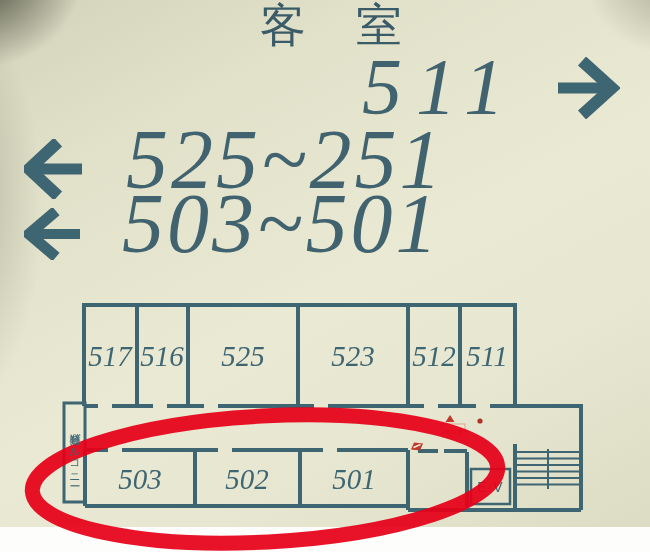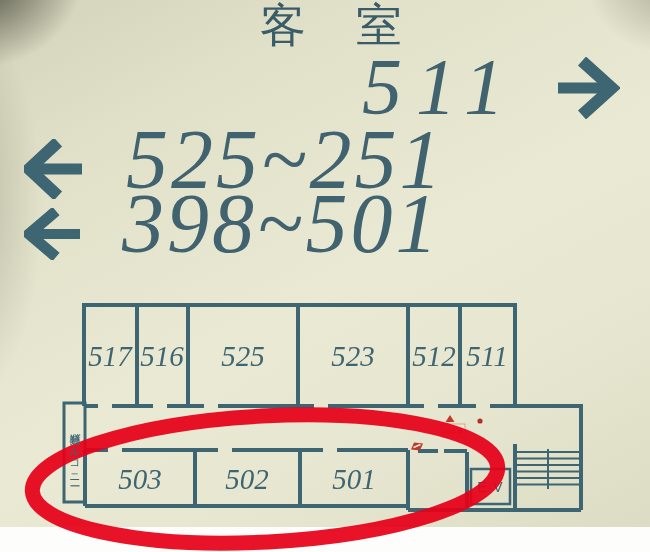--- a/index.html
+++ b/index.html
@@ -62,21 +62,21 @@
     <path d="M6,31 H56" stroke="#3e6572" stroke-width="11" fill="none"></path>
     <path d="M30,4 L60,31 L30,58" stroke="#3e6572" stroke-width="12" fill="none"></path>
   </svg>
 
   <div class="numrow row-525">525~251</div>
   <svg class="arrow arrow-left-1" width="64" height="60" viewBox="0 0 64 60">
     <path d="M58,30 H8" stroke="#3e6572" stroke-width="11" fill="none"></path>
     <path d="M34,3 L5,30 L34,57" stroke="#3e6572" stroke-width="12" fill="none"></path>
   </svg>
 
-  <div class="numrow row-503">398~501</div>
+  <div class="numrow row-503">503~501</div>
   <svg class="arrow arrow-left-2" width="62" height="52" viewBox="0 0 62 52">
     <path d="M56,26 H8" stroke="#3e6572" stroke-width="10" fill="none"></path>
     <path d="M32,3 L5,26 L32,49" stroke="#3e6572" stroke-width="11" fill="none"></path>
   </svg>
 
   <div class="balcony">避難バルコニー</div>
 
   <svg class="plan" width="650" height="552" viewBox="0 0 650 552">
 
     <g stroke="#3e6572" stroke-width="4" fill="none">

